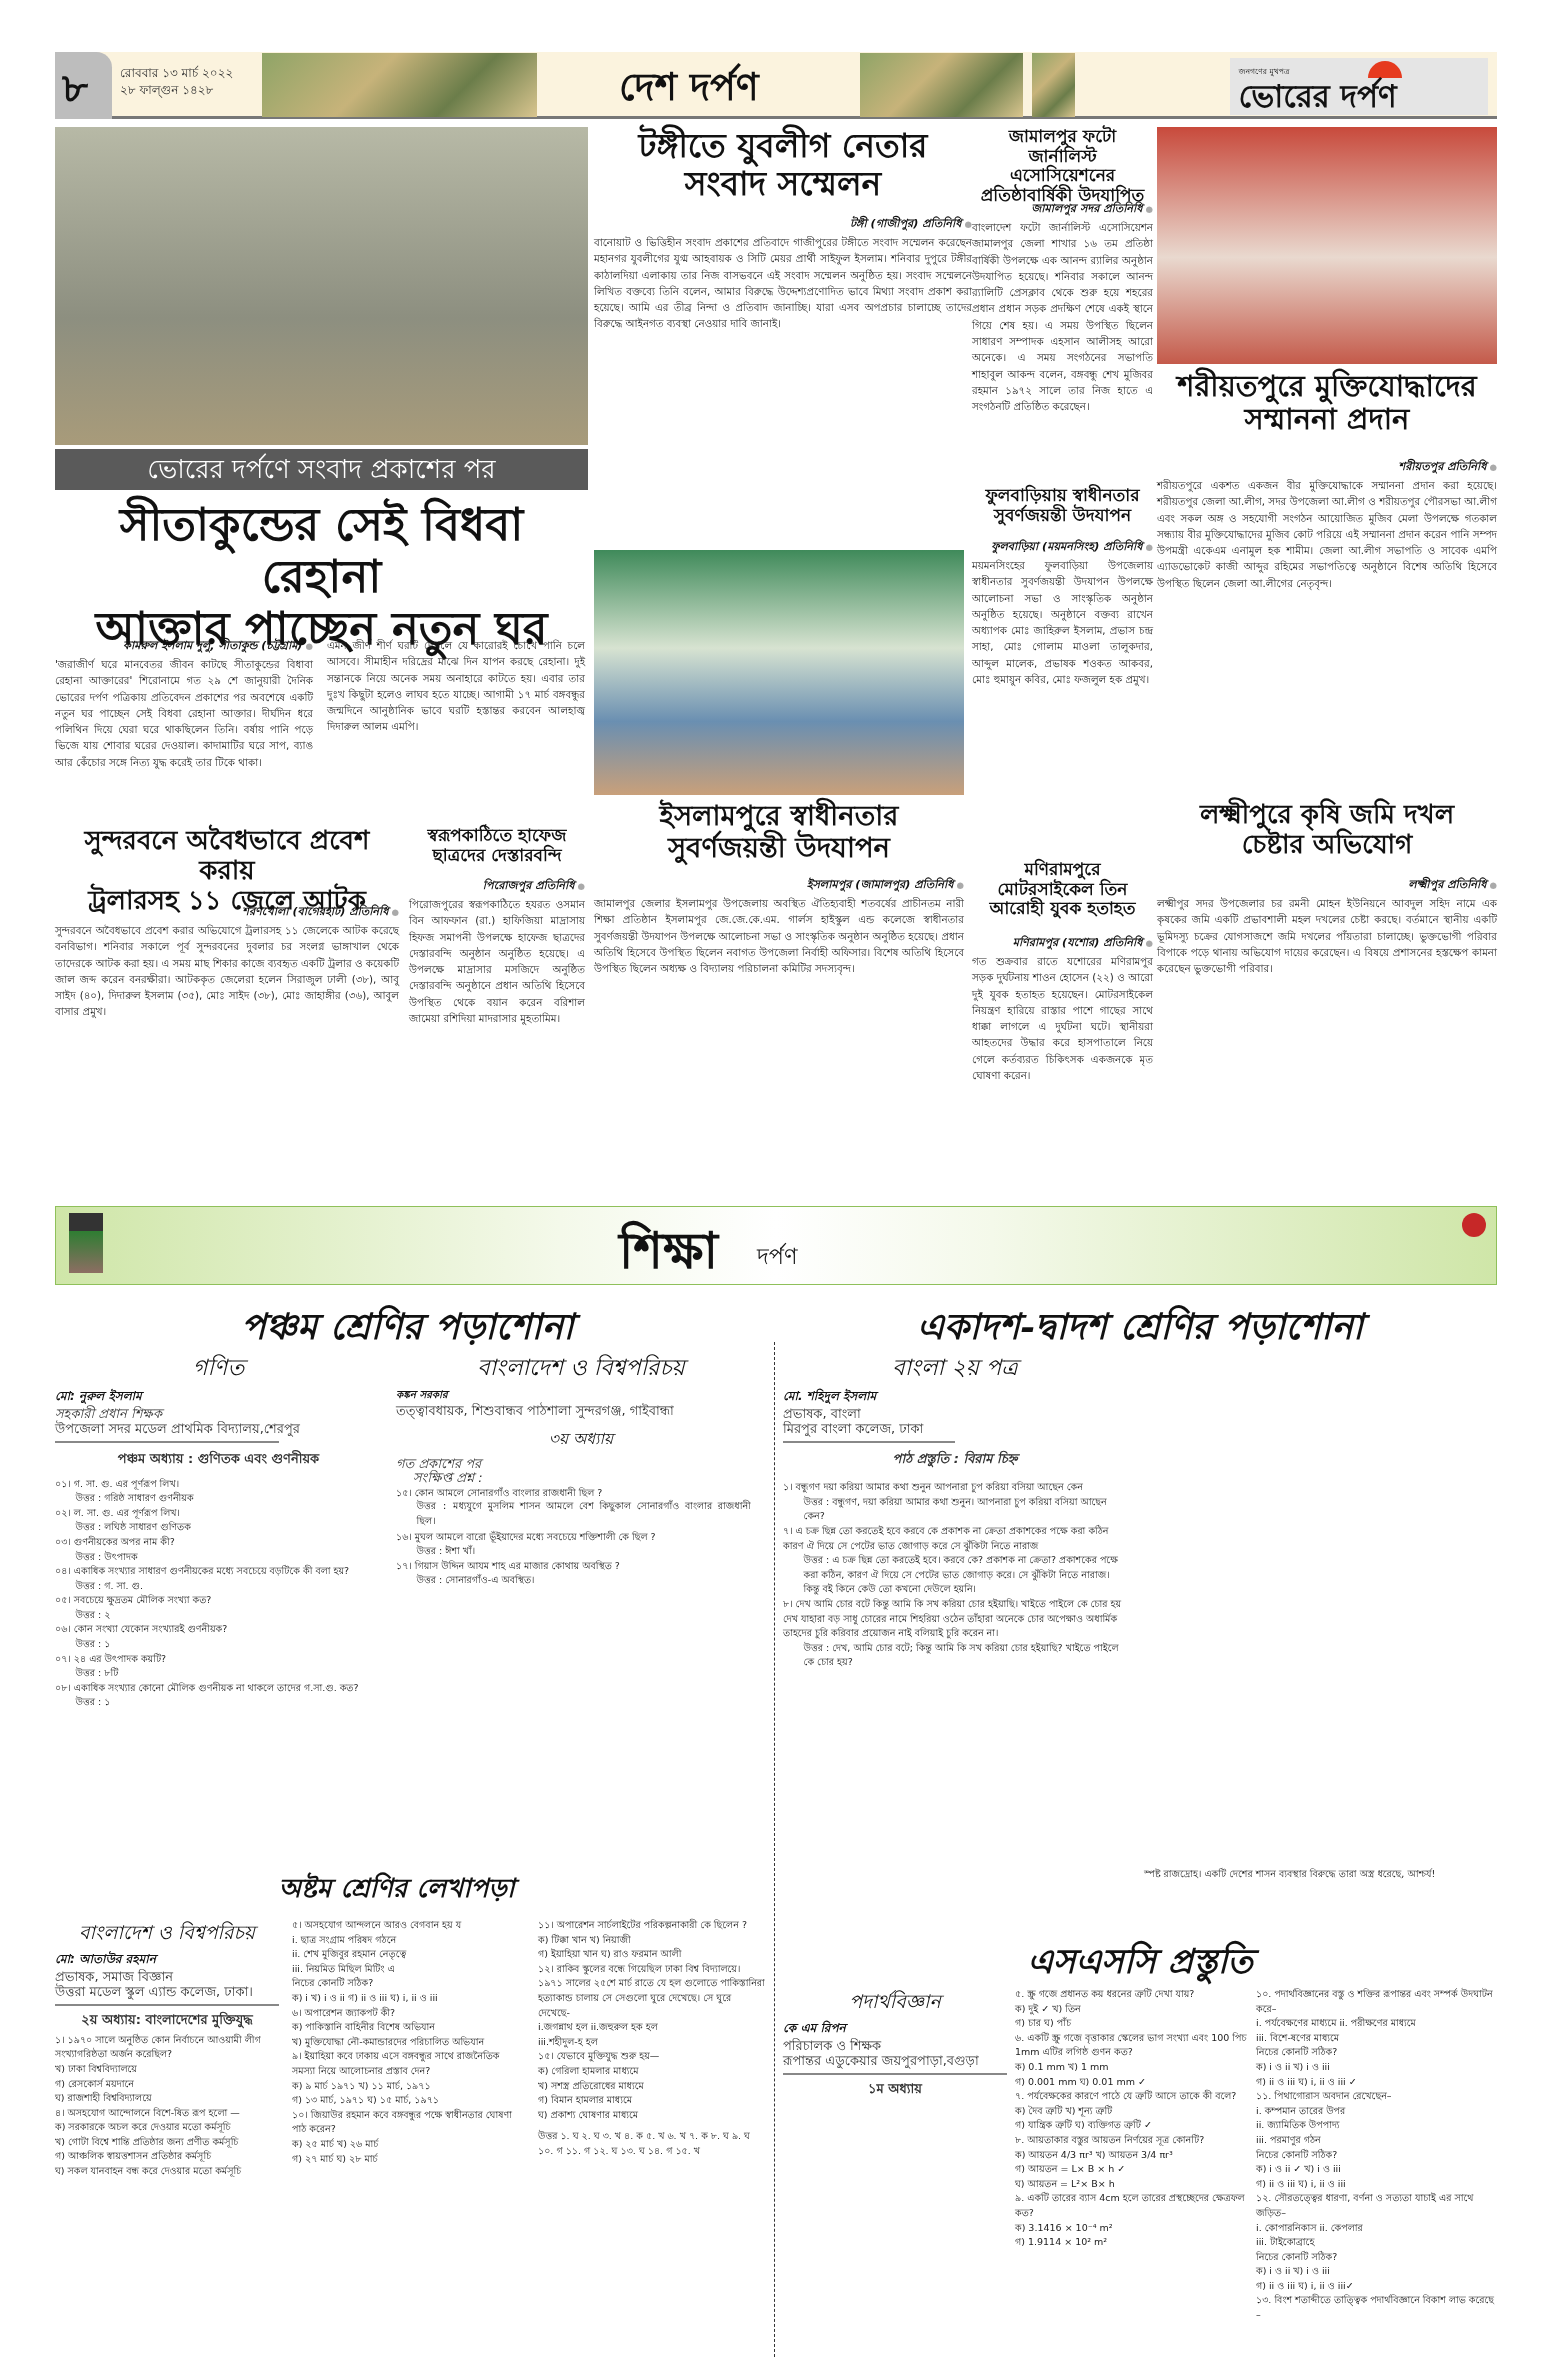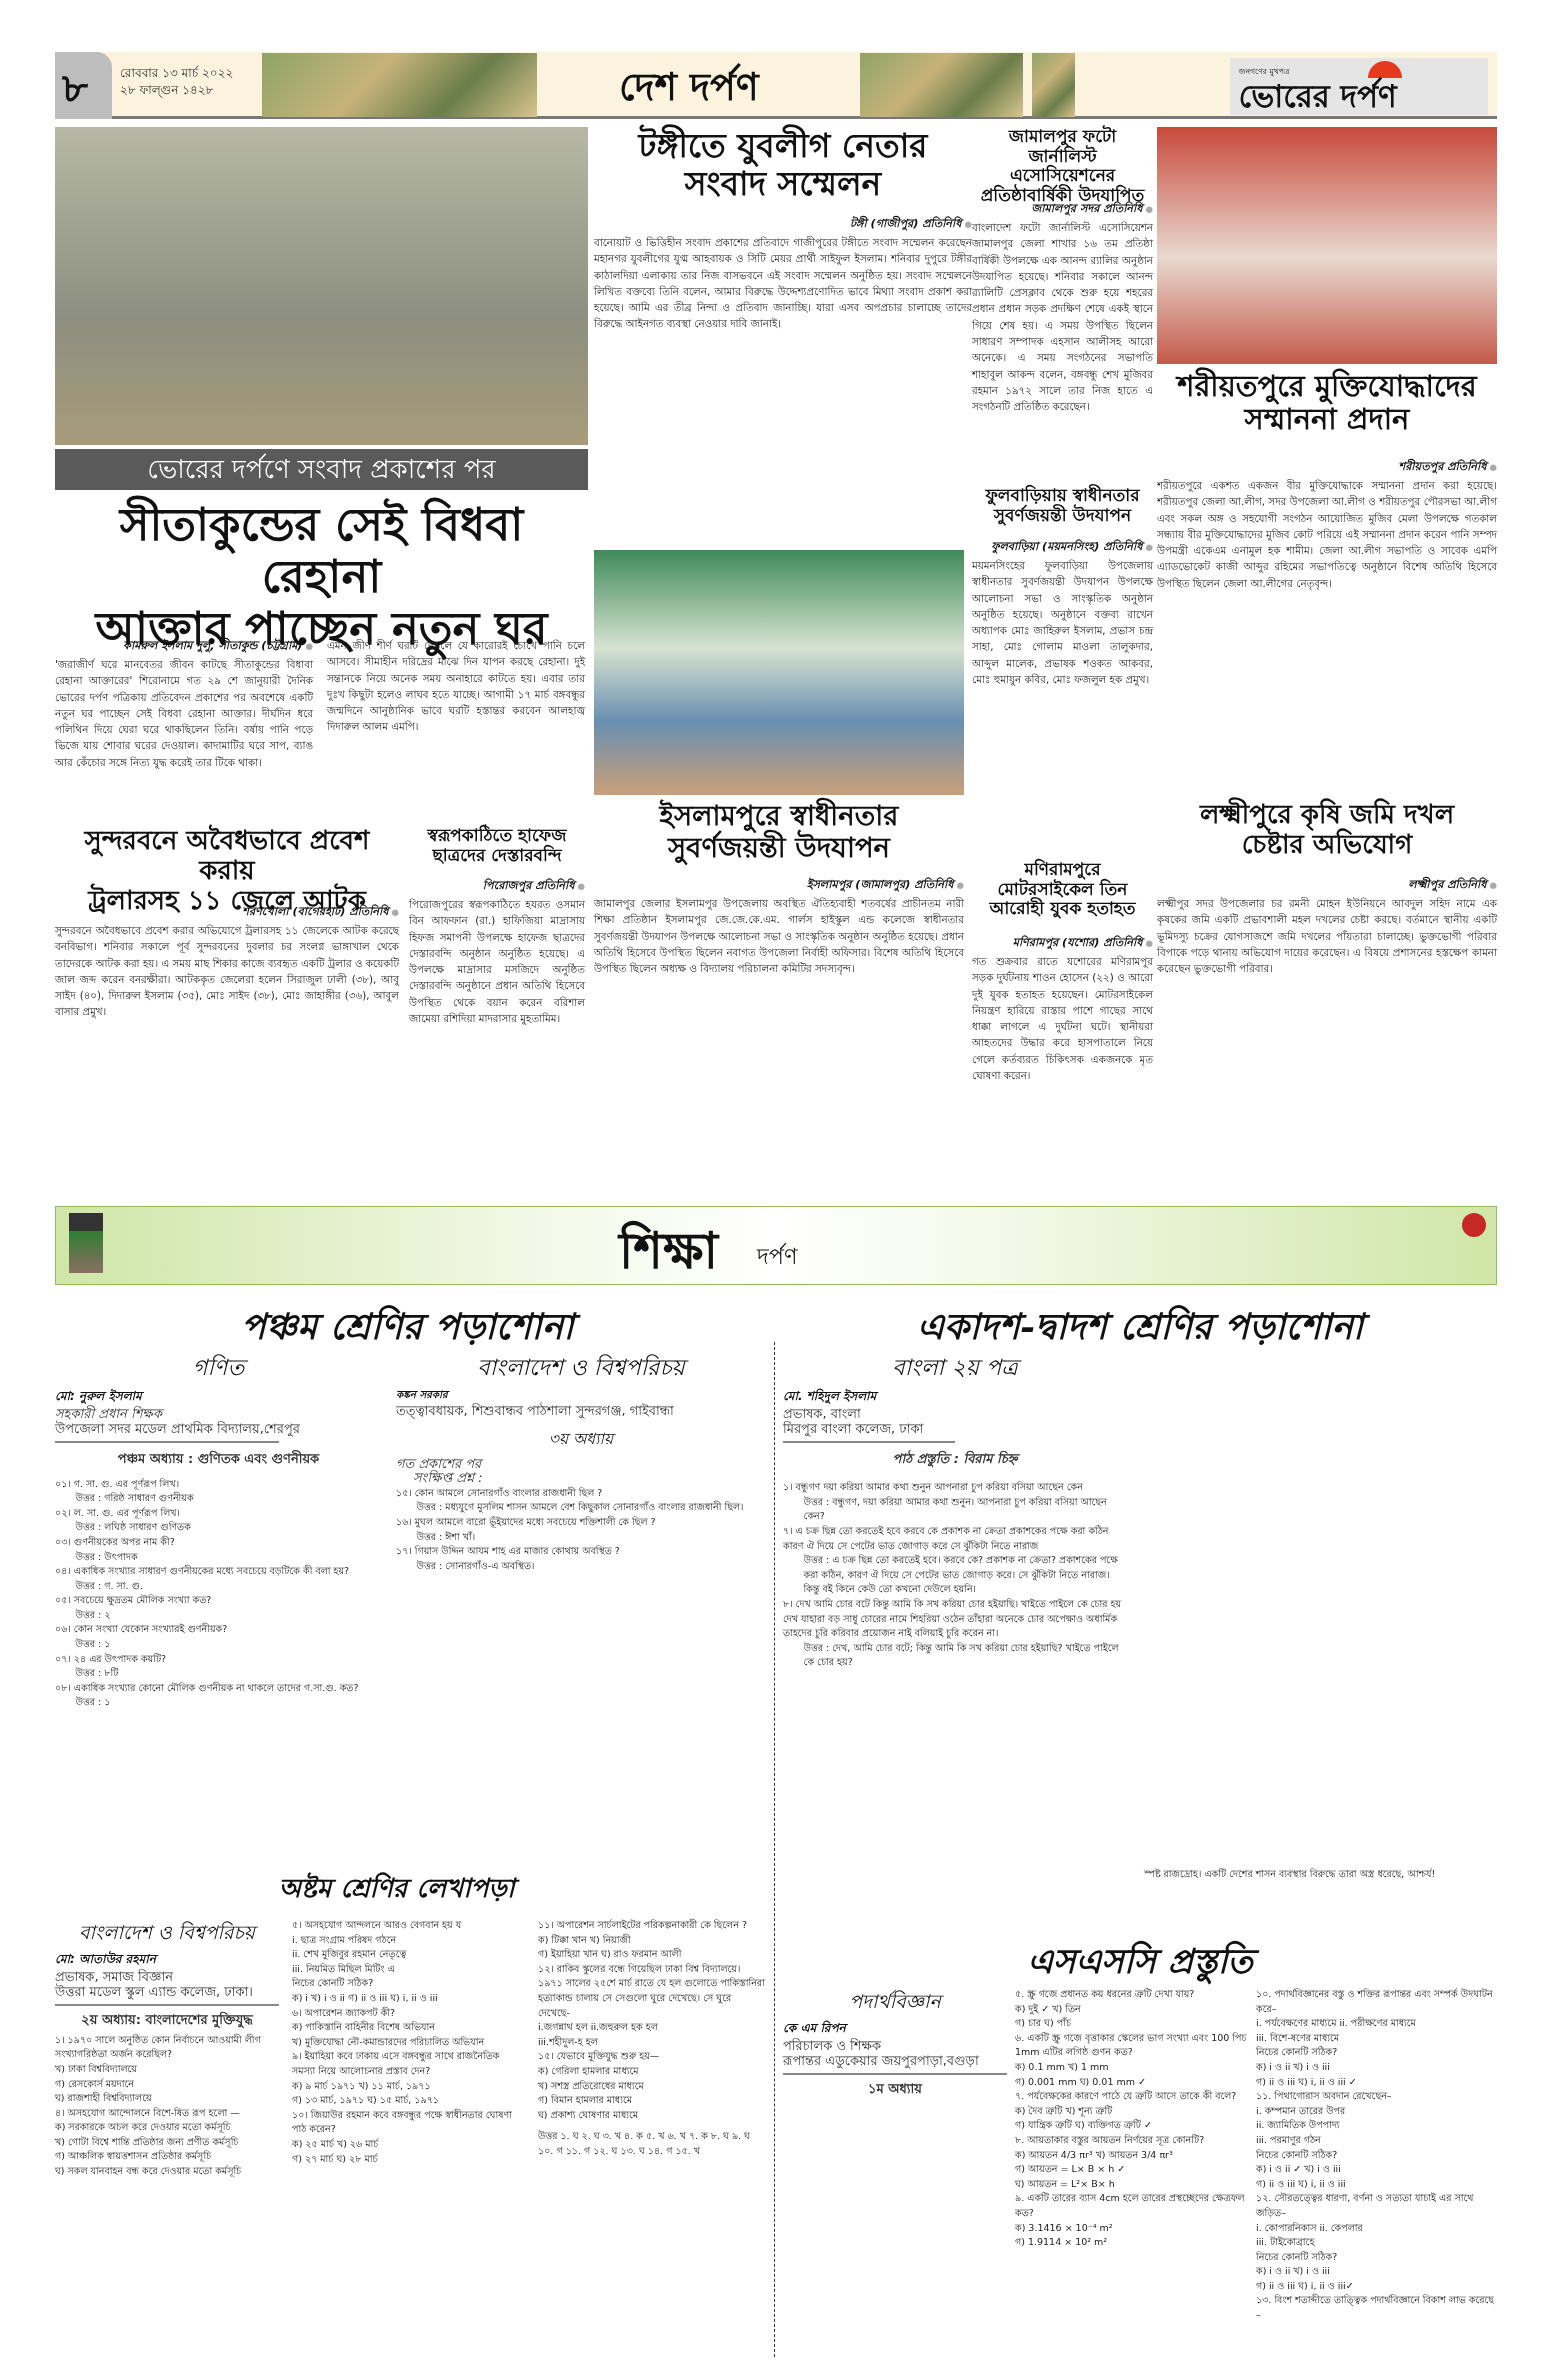--- a/index.html
+++ b/index.html
@@ -184,21 +184,21 @@
 </div>
 <div class="abs" style="left:396px;top:1350px;width:370px">
   <div class="subj" style="font-size:22.4px">বাংলাদেশ ও বিশ্বপরিচয়</div>
   <div class="author" style="font-size:10.3px">কঙ্কন সরকার</div>
   <div class="small">তত্ত্বাবধায়ক, শিশুবান্ধব পাঠশালা সুন্দরগঞ্জ, গাইবান্ধা</div>
   <div class="subj" style="font-size:15.5px;margin:8.6px 0 3.4px">৩য় অধ্যায়</div>
   <div class="small" style="font-style:italic">গত প্রকাশের পর</div>
   <div class="small" style="font-style:italic;padding-left:17px">সংক্ষিপ্ত প্রশ্ন :</div>
   <div id="bgs-qa">
       <div class="qa">১৫। কোন আমলে সোনারগাঁও বাংলার রাজধানী ছিল ?</div>
-      <div class="qa" style="padding-left: 20.6px;">উত্তর : মধ্যযুগে মুসলিম শাসন আমলে বেশ কিছুকাল সোনারগাঁও বাংলার রাজধানী ছিল।</div>
+      <div class="qa" style="padding-left: 20.6px; font-family: Liberation Mono, monospace;">উত্তর : মধ্যযুগে মুসলিম শাসন আমলে বেশ কিছুকাল সোনারগাঁও বাংলার রাজধানী ছিল।</div>
       <div class="qa">১৬। মুঘল আমলে বারো ভূঁইয়াদের মধ্যে সবচেয়ে শক্তিশালী কে ছিল ?</div>
       <div class="qa" style="padding-left: 20.6px;">উত্তর : ঈশা খাঁ।</div>
       <div class="qa">১৭। গিয়াস উদ্দিন আযম শাহ এর মাজার কোথায় অবস্থিত ?</div>
       <div class="qa" style="padding-left: 20.6px;">উত্তর : সোনারগাঁও-এ অবস্থিত।</div>
     </div>
 </div>
 <div class="abs dash-v" style="left:774px;top:1342px;height:1015px"></div>
 
 <div class="abs edu-head" style="left:783px;top:1299px;width:714px;font-size:36px">একাদশ-দ্বাদশ শ্রেণির পড়াশোনা</div>
 <div class="abs" style="left:783px;top:1350px;width:344px">

